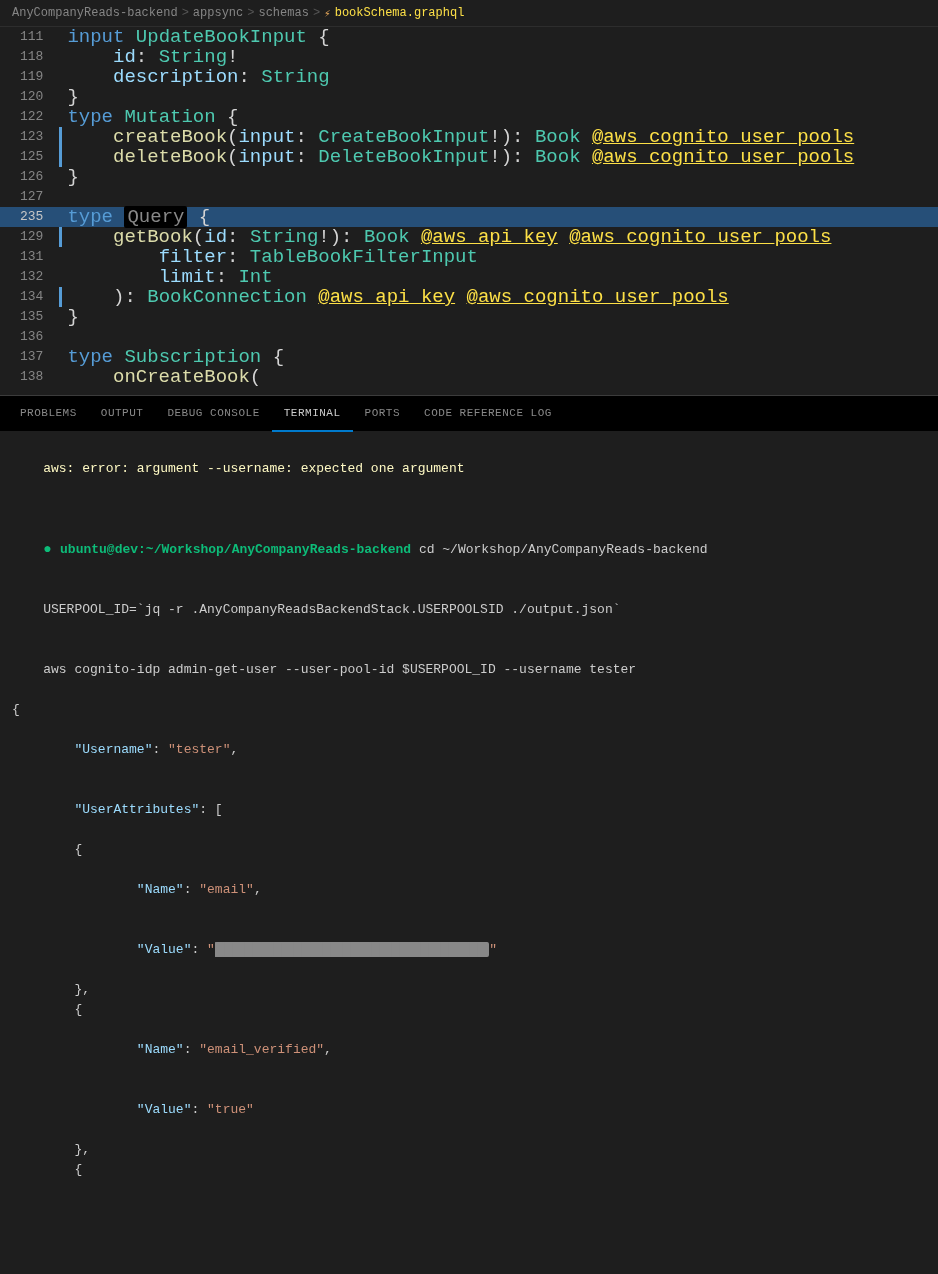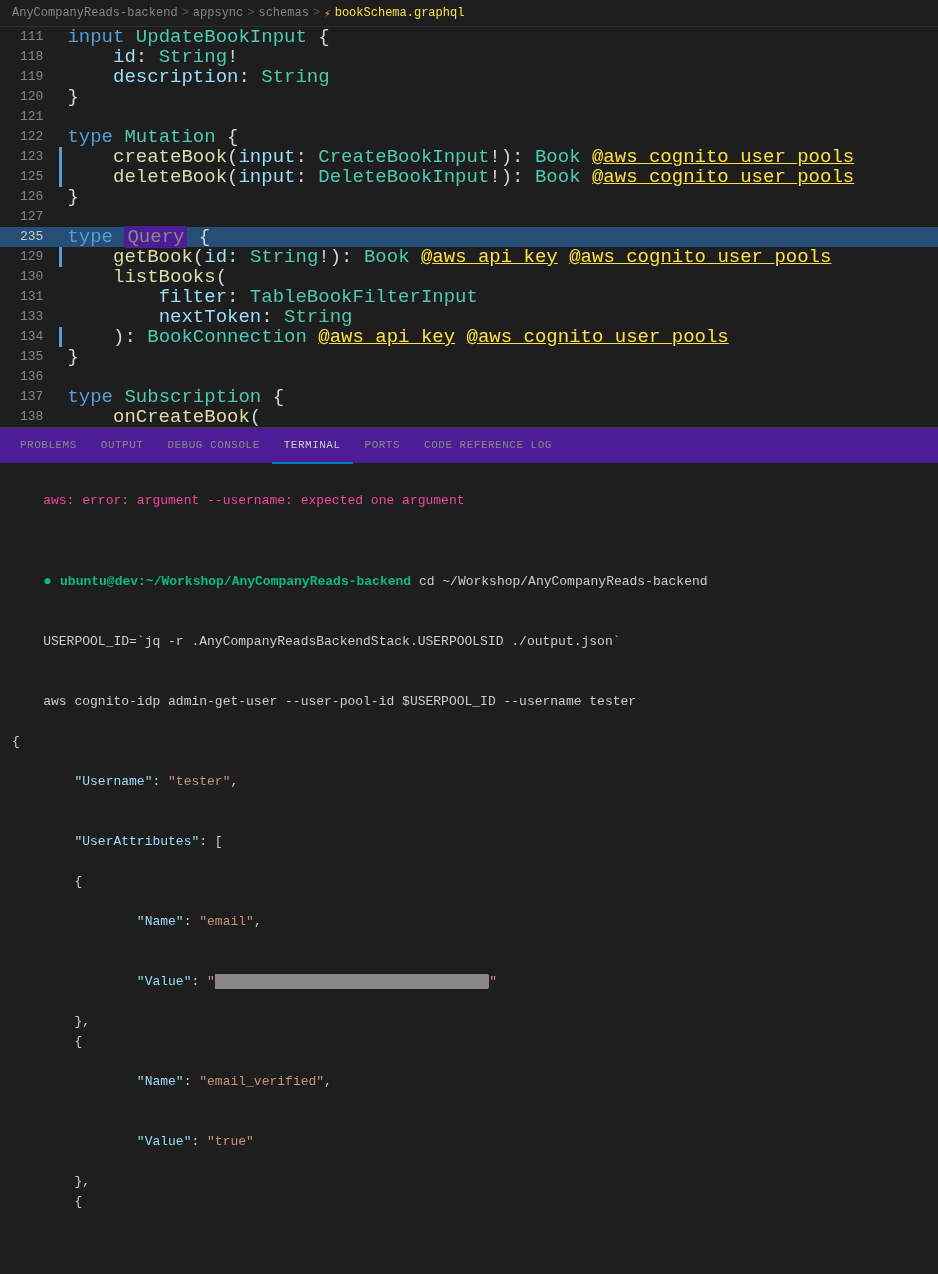--- a/index.html
+++ b/index.html
@@ -77,27 +77,28 @@
     .fn { color: #dcdcaa; }       
     .type-name { color: #4ec9b0; }
     .directive { color: #fde047; text-decoration: underline; }
     .punct { color: #d4d4d4; }
     .param { color: #9cdcfe; }
     .colon { color: #d4d4d4; }
     .highlighted { background: #264f78; }
 
     
     .panel-tabs {
-      background: #4c1d95;
+      background: #000000;
       border-top: 1px solid #3c3c3c;
       display: flex;
       align-items: center;
       height: 36px;
       padding: 0 8px;
       gap: 0;
+      margin-top: 8px;
     }
     .tab-item {
       padding: 0 12px;
       height: 36px;
       display: flex;
       align-items: center;
       font-size: 11px;
       font-weight: 500;
       letter-spacing: 0.5px;
       color: #888;
@@ -116,21 +117,21 @@
       padding: 8px 12px;
       font-size: 13px;
       line-height: 20px;
       min-height: 580px;
     }
     .terminal-line {
       white-space: pre-wrap;
       word-break: break-all;
       line-height: 20px;
     }
-    .t-error { color: #ec4899; }
+    .t-error { color: #fef9c3; }
     .t-normal { color: #cccccc; }
     .t-prompt-dot { color: #0dbc79; font-size: 14px; }
     .t-prompt-user { color: #0dbc79; font-weight: bold; }
     .t-prompt-dollar { color: #cccccc; }
     .t-json-key { color: #9cdcfe; }
     .t-json-string { color: #ce9178; }
     .t-json-bracket { color: #cccccc; }
     @keyframes blink {
       50% { opacity: 0; }
     }
@@ -174,25 +175,20 @@
     <div class="gutter-empty"></div>
     <div class="line-content">    <span class="param">description</span><span class="colon">:</span> <span class="type-name">String</span></div>
   </div>
 
   <div class="code-line">
     <div class="line-num">120</div>
     <div class="gutter-empty"></div>
     <div class="line-content"><span class="punct">}</span></div>
   </div>
 
-  <div class="code-line">
-    <div class="line-num">121</div>
-    <div class="gutter-empty"></div>
-    <div class="line-content"></div>
-  </div>
 
   <div class="code-line">
     <div class="line-num">122</div>
     <div class="gutter-empty"></div>
     <div class="line-content"><span class="kw">type</span> <span class="type-name">Mutation</span> <span class="punct">{</span></div>
   </div>
 
   <div class="code-line">
     <div class="line-num">123</div>
     <div class="gutter-indicator"></div>
@@ -214,47 +210,42 @@
 
   <div class="code-line">
     <div class="line-num">127</div>
     <div class="gutter-empty"></div>
     <div class="line-content"></div>
   </div>
 
   <div class="code-line highlighted">
     <div class="line-num active">235</div>
     <div class="gutter-empty"></div>
-    <div class="line-content"><span class="kw">type</span> <span style="background:#4c1d95;color:#888;border-radius:2px;padding:0 3px;">Query</span> <span class="punct">{</span></div>
+    <div class="line-content"><span class="kw">type</span> <span style="background:#000000;color:#888;border-radius:2px;padding:0 3px;">Query</span> <span class="punct">{</span></div>
   </div>
 
   <div class="code-line">
     <div class="line-num">129</div>
     <div class="gutter-indicator"></div>
     <div class="line-content">    <span class="fn">getBook</span><span class="punct">(</span><span class="param">id</span><span class="colon">:</span> <span class="type-name">String</span><span class="punct">!):</span> <span class="type-name">Book</span> <span class="directive">@aws_api_key</span> <span class="directive">@aws_cognito_user_pools</span></div>
   </div>
 
-  <div class="code-line">
-    <div class="line-num">130</div>
-    <div class="gutter-empty"></div>
-    <div class="line-content">    <span class="fn">listBooks</span><span class="punct">(</span></div>
-  </div>
 
   <div class="code-line">
     <div class="line-num">131</div>
     <div class="gutter-empty"></div>
     <div class="line-content">        <span class="param">filter</span><span class="colon">:</span> <span class="type-name">TableBookFilterInput</span></div>
   </div>
 
-
-  <div class="code-line">
-    <div class="line-num">133</div>
-    <div class="gutter-empty"></div>
-    <div class="line-content">        <span class="param">nextToken</span><span class="colon">:</span> <span class="type-name">String</span></div>
-  </div>
+  <div class="code-line">
+    <div class="line-num">132</div>
+    <div class="gutter-empty"></div>
+    <div class="line-content">        <span class="param">limit</span><span class="colon">:</span> <span class="type-name">Int</span></div>
+  </div>
+
 
   <div class="code-line">
     <div class="line-num">134</div>
     <div class="gutter-indicator"></div>
     <div class="line-content">    <span class="punct">):</span> <span class="type-name">BookConnection</span> <span class="directive">@aws_api_key</span> <span class="directive">@aws_cognito_user_pools</span></div>
   </div>
 
   <div class="code-line">
     <div class="line-num">135</div>
     <div class="gutter-empty"></div>

